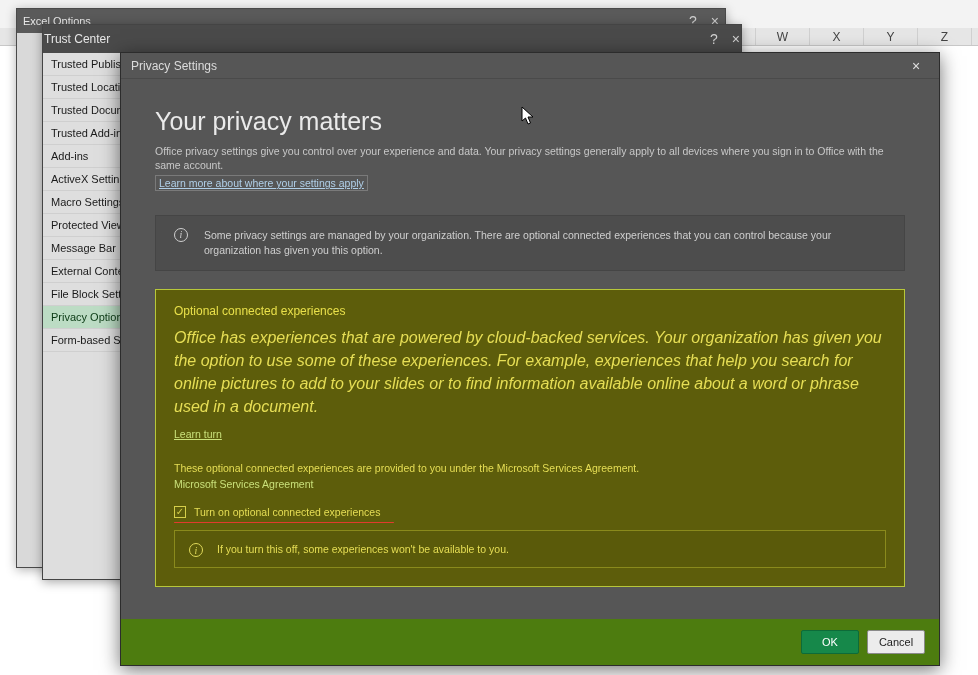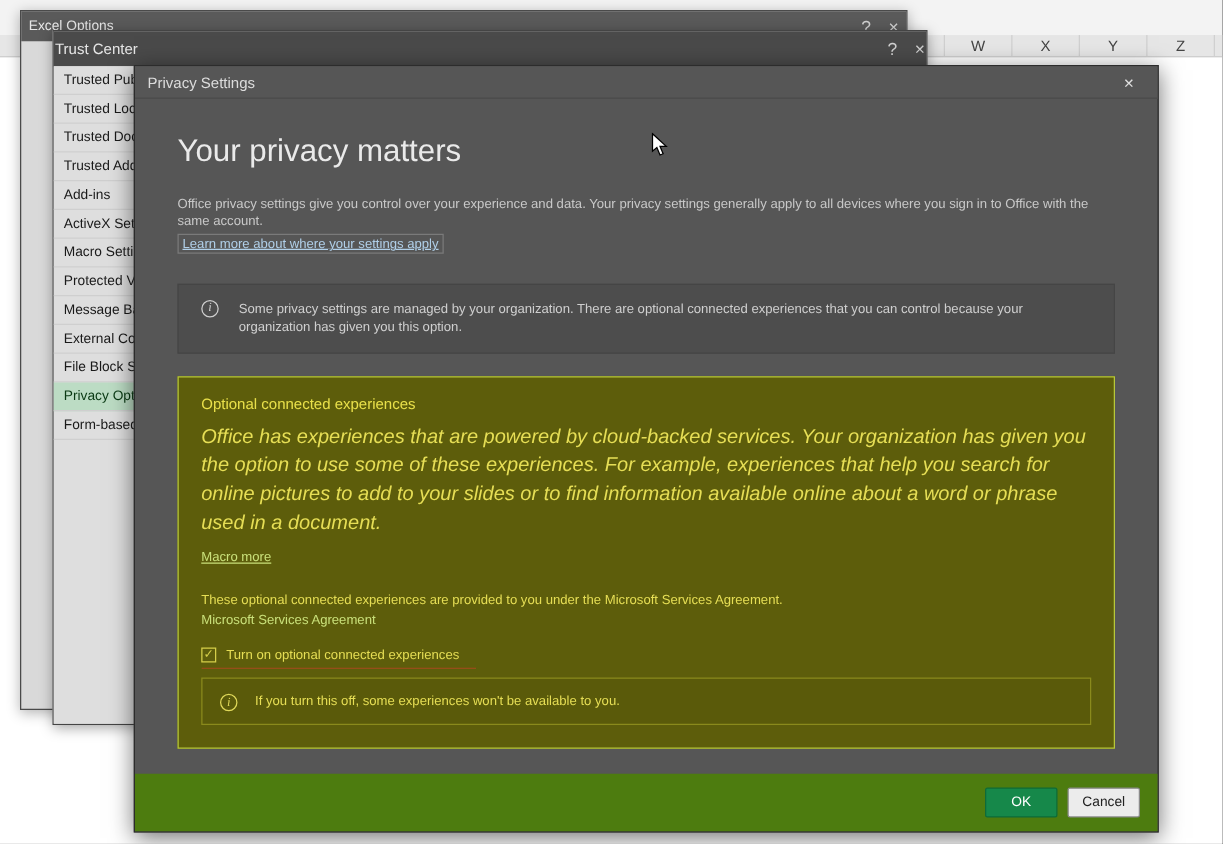--- a/index.html
+++ b/index.html
@@ -50,38 +50,38 @@
   .sidebar-item {
     font-size: 11px; color: #1a1a1a; padding: 5px 8px; border-bottom: 1px solid #cfcfcf;
     white-space: nowrap; overflow: hidden; cursor: default;
   }
   .sidebar-item.selected {
     background: #bcdcc4; color: #0a3a14;
   }
 
   
   .dlg-privacy {
-    position: absolute; top: 52px; left: 107px; width: 820px; height: 614px;
+    position: absolute; top: 52px; left: 120px; width: 820px; height: 614px;
     background: #565656; color: #e6e6e6; border: 1px solid #2c2c2c;
     box-shadow: 0 4px 18px rgba(0,0,0,.55);
   }
   .dlg-privacy .titlebar {
     height: 26px; background: #565656; color: #dcdcdc; font-size: 12px;
     display: flex; align-items: center; justify-content: space-between;
     padding: 0 10px; border-bottom: 1px solid #4a4a4a;
   }
   .dlg-privacy .closebtn {
     width: 26px; height: 20px; display: flex; align-items: center; justify-content: center;
     font-size: 14px; color: #e0e0e0;
   }
   .dlg-privacy .content {
     padding: 28px 34px 0 34px; height: calc(100% - 26px - 46px); overflow: hidden;
   }
   .privacy-h1 {
-    font-size: 25px; font-weight: 300; color: #eaeaea; margin-bottom: 20px;
+    font-size: 25px; font-weight: 300; color: #eaeaea; margin-bottom: 8px;
   }
   .privacy-sub {
     font-size: 10.5px; color: #c8c8c8; line-height: 1.35;
   }
   .link-boxed {
     display: inline-block; color: #b0cfe8; text-decoration: underline;
     border: 1px solid #7a7a7a; padding: 1px 3px; margin-top: 3px; font-size: 10.5px;
   }
   .info-panel {
     margin-top: 24px; border: 1px solid #454545; background: #4d4d4d;
@@ -220,21 +220,21 @@
     <a class="link-boxed">Learn more about where your settings apply</a>
 
     <div class="info-panel">
       <span class="info-i">i</span>
       <span>Some privacy settings are managed by your organization. There are optional connected experiences that you can control because your organization has given you this option.</span>
     </div>
 
     <div class="highlight-panel">
       <div class="hl-title">Optional connected experiences</div>
       <div class="hl-body">Office has experiences that are powered by cloud-backed services. Your organization has given you the option to use some of these experiences. For example, experiences that help you search for online pictures to add to your slides or to find information available online about a word or phrase used in a document.</div>
-      <a class="hl-link">Macro more</a>
+      <a class="hl-link">Learn turn</a>
       <div class="hl-body2">These optional connected experiences are provided to you under the Microsoft Services Agreement.</div>
       <a class="hl-link2">Microsoft Services Agreement</a>
 
       <div class="checkbox-row">
         <span class="cb">✓</span>
         <span>Turn on optional connected experiences</span>
         <span class="red-underline"></span>
       </div>
 
       <div class="inner-info">

